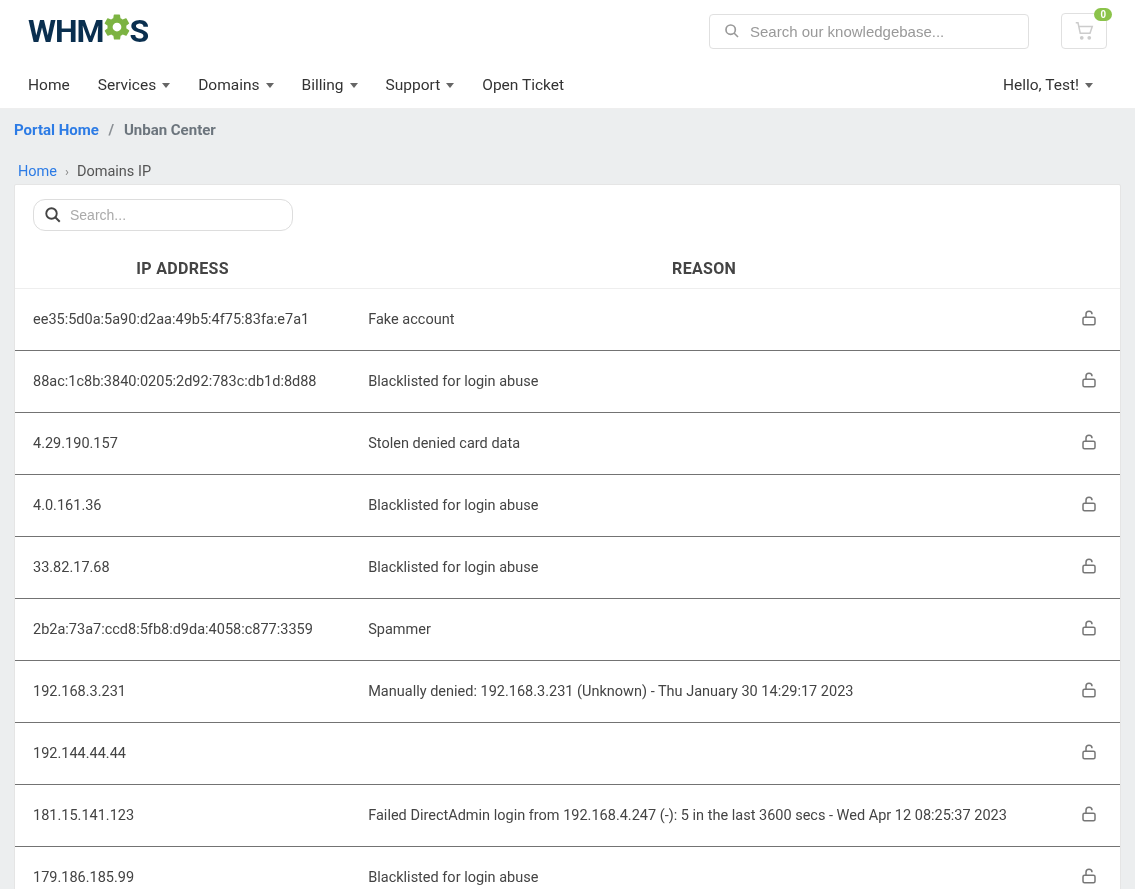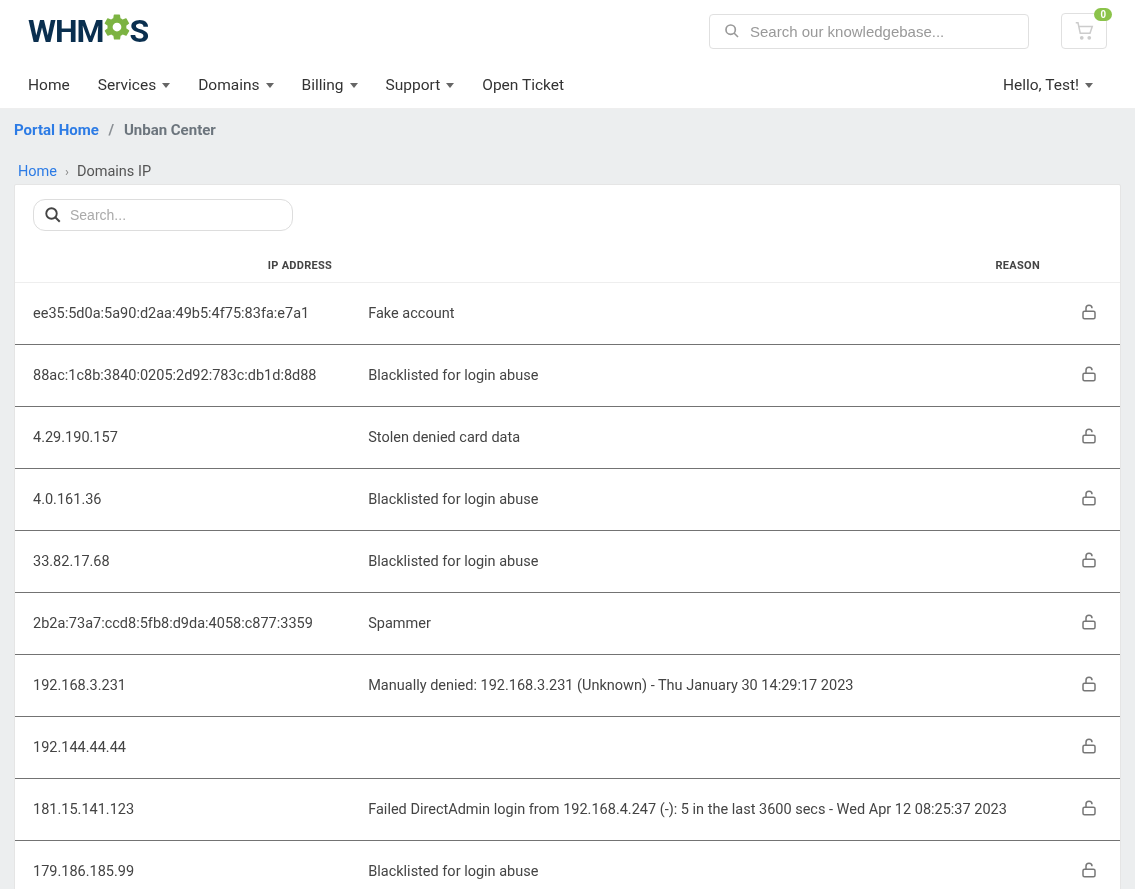--- a/index.html
+++ b/index.html
@@ -30,21 +30,21 @@
 .inner-crumb { padding: 12px 18px 4px 4px; font-size: 14.5px; color: #555; display:flex; align-items:center; gap:8px; }
 .inner-crumb a { color: #2c7be5; text-decoration: none; }
 .chev { color:#888; font-size:13px; }
 
 .search-row { padding: 14px 18px 18px; }
 .search-input { display: flex; align-items: center; border: 1px solid #ddd; border-radius: 12px; width: 260px; padding: 6px 10px; background:#fff; }
 .search-input input { border: none; outline: none; font-size: 14px; flex:1; margin-left:8px; }
 .search-input input::placeholder { color:#aaa; }
 
 table.data { width: 100%; border-collapse: collapse; }
-table.data th { text-align: right; font-size: 11px; font-weight: 700; color: #444; letter-spacing: 0.3px; padding: 10px 18px; border-bottom: 1px solid #eee; text-transform: uppercase; }
+table.data th { text-align: center; font-size: 16px; font-weight: 700; color: #444; letter-spacing: 0.3px; padding: 10px 18px; border-bottom: 1px solid #eee; text-transform: uppercase; }
 table.data td { font-size: 14.5px; color: #444; padding: 15px 18px; border-bottom: 1px solid #737373; }
 table.data td.action { width: 50px; text-align: center; color: #888; }
 .unlock-btn { background:none; border:none; cursor:pointer; color:#777; padding:4px; }
 
 .icon { display: inline-flex; }
 svg { display:block; }
 </style>
 </head>
 <body>
 

